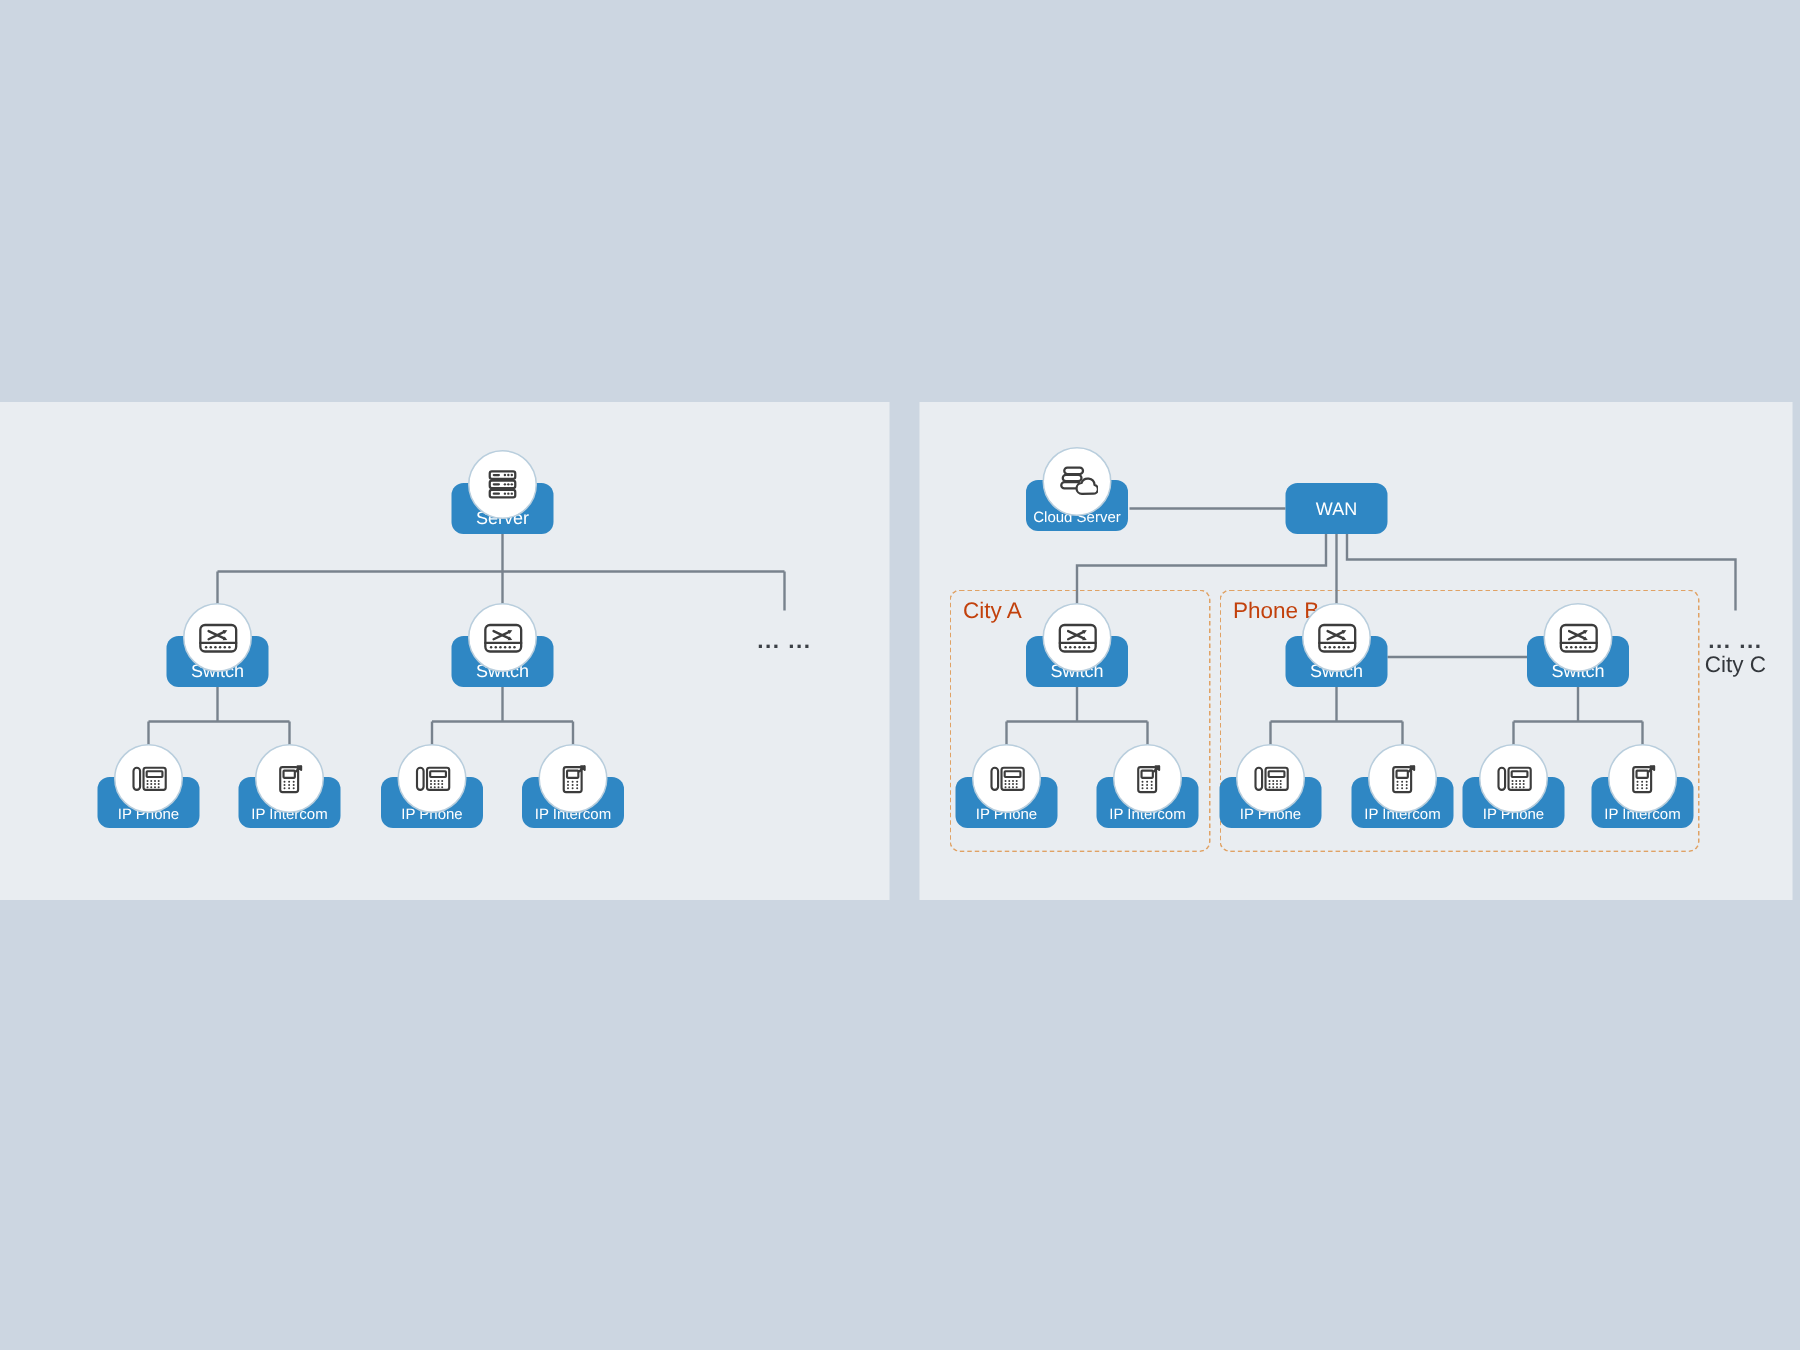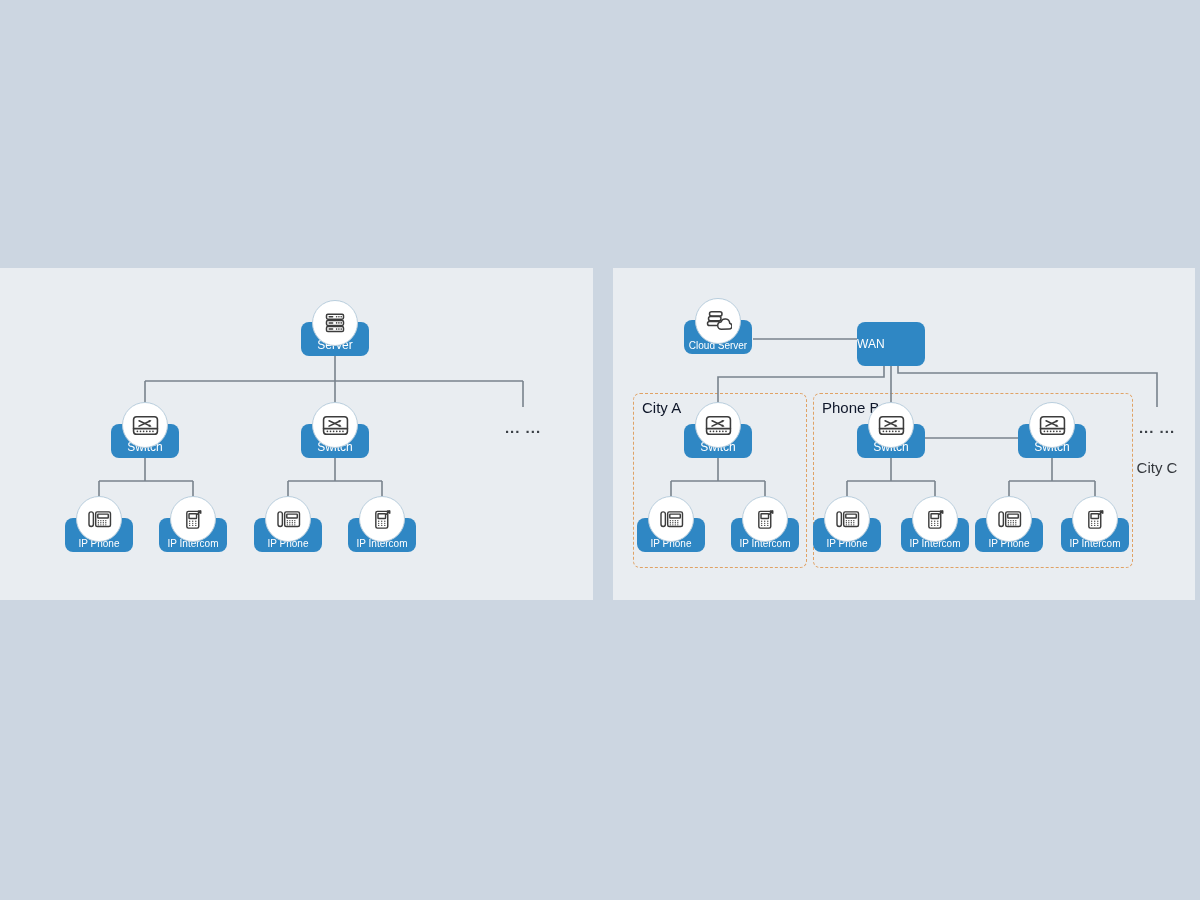--- a/index.html
+++ b/index.html
@@ -6,41 +6,41 @@
   body{
     width:1200px;height:900px;position:relative;overflow:hidden;
     background:#ccd6e1;
     font-family:"Liberation Sans", sans-serif;
   }
   .panel{position:absolute;background:#e9edf1;z-index:1}
   .panel-left{left:0;top:268px;width:593px;height:332px}
   .panel-right{left:613px;top:268px;width:582px;height:332px}
 
   .citybox{position:absolute;border:1.5px dashed #e0a265;border-radius:7px;box-sizing:border-box;z-index:2}
-  .citylabel{position:absolute;font-size:15px;color:#0f172a;z-index:4}
+  .citylabel{position:absolute;font-size:15px;color:#c2410c;z-index:4}
 
   .wires{position:absolute;left:0;top:0;z-index:3;pointer-events:none}
   .wires path{stroke:#78828d;stroke-width:1.6;fill:none}
 
   .node{position:absolute;width:68px;height:56px;z-index:5}
   .node .circle{
     position:absolute;left:11px;top:0;width:46px;height:46px;border-radius:50%;
     background:#ffffff;border:1.5px solid #b9cedd;box-sizing:border-box;
     display:flex;align-items:center;justify-content:center;z-index:2;
   }
   .node .plate{
     position:absolute;left:0;top:22px;width:68px;height:34px;background:#2f87c4;border-radius:8px;
     z-index:1;display:flex;align-items:flex-end;justify-content:center;padding-bottom:3px;box-sizing:border-box;
   }
   .node .plate span{color:#fff;font-size:10px;line-height:1.15;white-space:nowrap}
   .node.big .plate span{font-size:12px}
 
   .wanbox{
-    position:absolute;width:68px;height:44px;background:#2f87c4;border-radius:8px;z-index:5;
-    display:flex;align-items:center;justify-content:flex-start;
+    position:absolute;width:68px;height:34px;background:#2f87c4;border-radius:8px;z-index:5;
+    display:flex;align-items:center;justify-content:center;
   }
   .wanbox span{color:#fff;font-size:12px}
 
   .dots{position:absolute;width:80px;text-align:center;font-size:15px;font-weight:700;
         color:#3b4046;letter-spacing:1px;z-index:4;line-height:18px}
   .cityc{position:absolute;width:80px;text-align:center;font-size:15px;color:#33373c;z-index:4}
 
   .icon svg{display:block}
   .icon .ln{stroke:#3c3c3c;stroke-width:1.5;fill:none;stroke-linecap:round;stroke-linejoin:round}
   .icon .dt{fill:#3c3c3c;stroke:none}
@@ -477,13 +477,13 @@
         <circle class="dt" cx="10.2" cy="18.2" r="0.7"></circle>
         <circle class="dt" cx="13.4" cy="18.2" r="0.7"></circle>
     </svg>
   </div>
   <div class="plate">
     <span>IP Intercom</span>
   </div>
 </div>
 
 <div class="dots" style="left:1117px;top:419px">... ...</div>
-<div class="cityc" style="left:1117px;top:459px">City C</div>
+<div class="cityc" style="left:1117px;top:435px">City C</div>
 
 </body></html>

